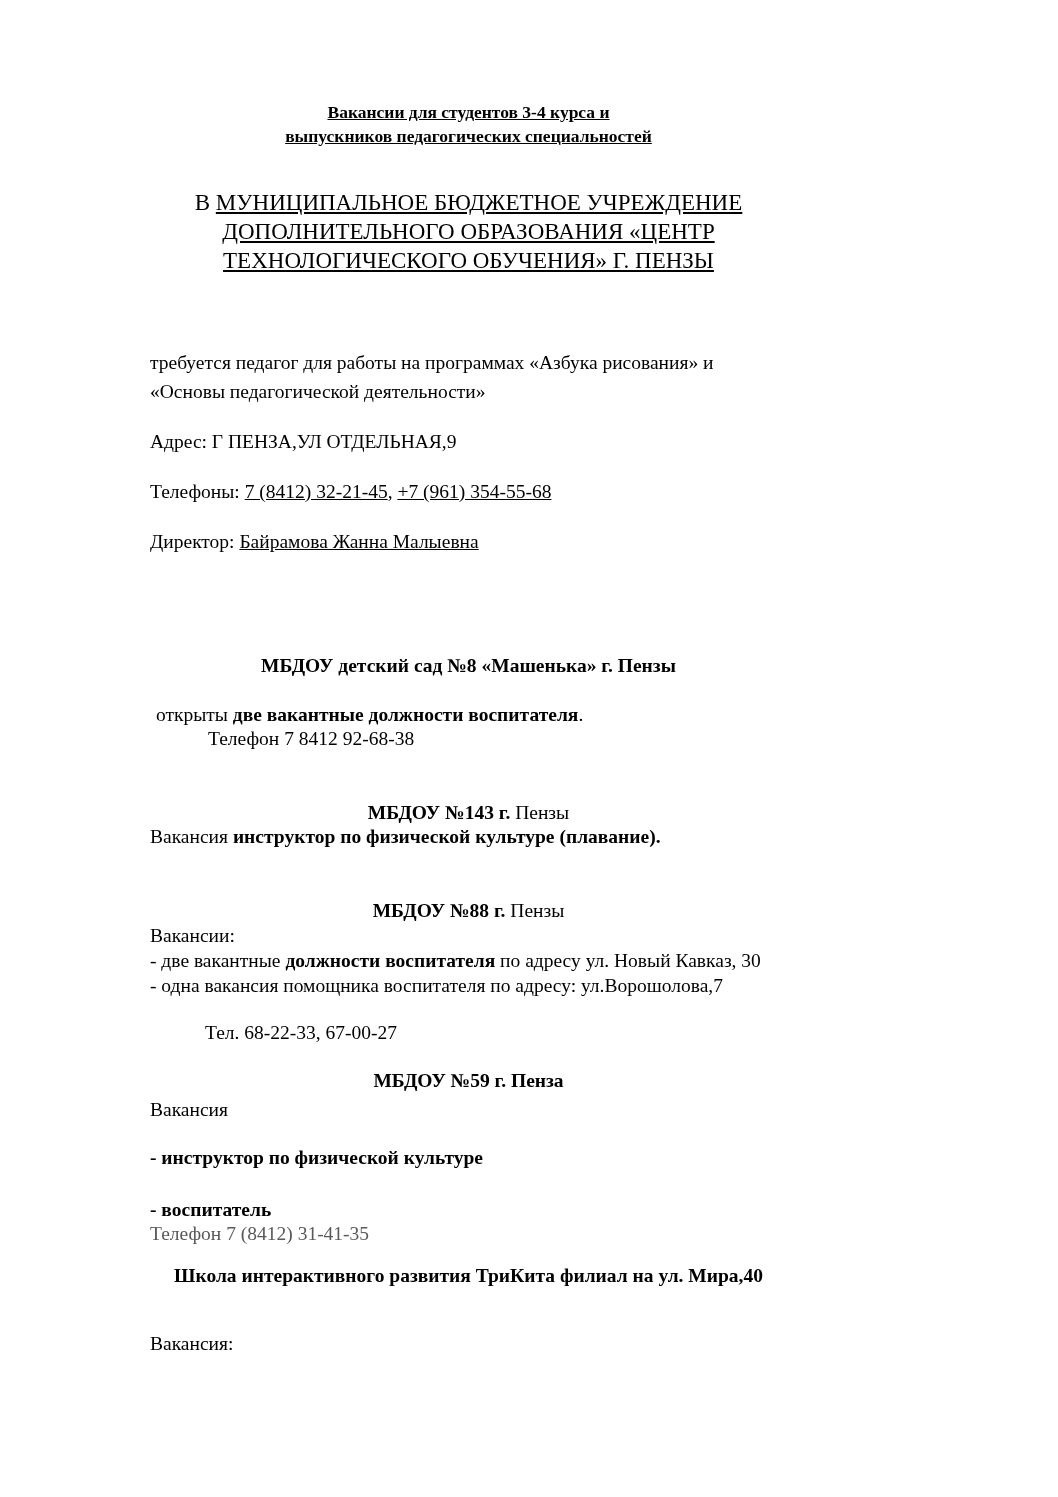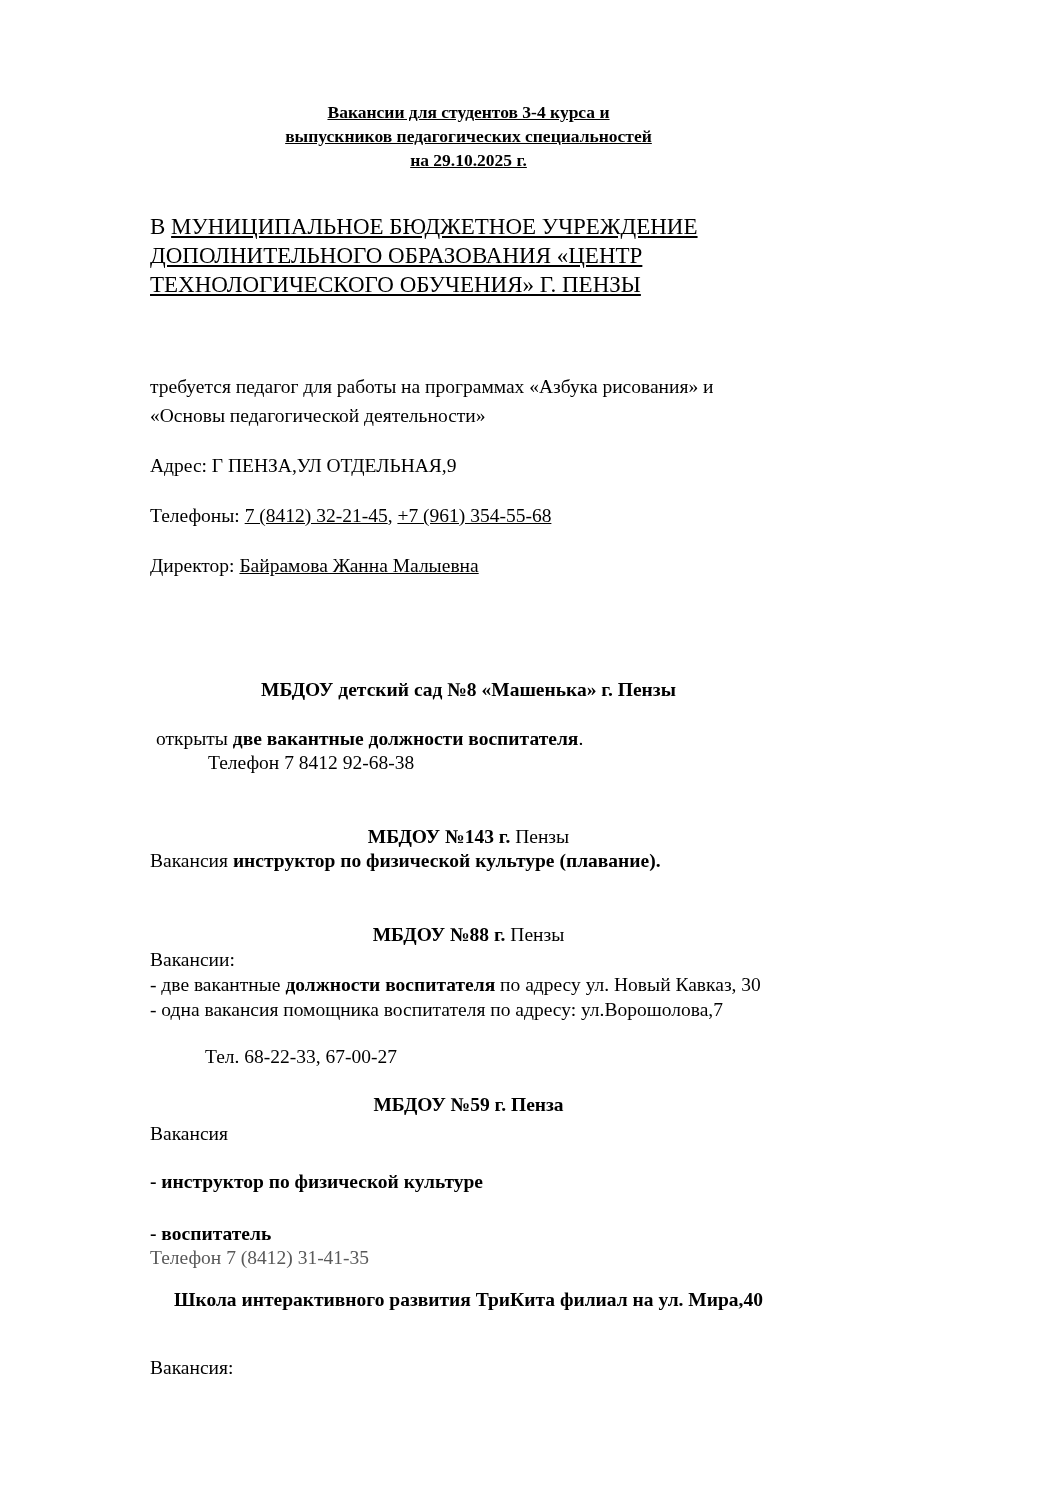--- a/index.html
+++ b/index.html
@@ -21,20 +21,21 @@
   .muted { color: #595959; }
 
   .doc-header {
     text-align: center;
     font-weight: bold;
     font-size: 17.5px;
     line-height: 24px;
   }
   .org-title {
     margin-top: 40px;
+    text-align: center;
     font-size: 23px;
     line-height: 29px;
   }
   .intro {
     margin: 73px 0 0 0;
     line-height: 29px;
   }
   .addr, .phones, .director {
     margin: 21px 0 0 0;
     line-height: 29px;
@@ -67,21 +68,20 @@
   .trikita-label   { margin-top: 44px; line-height: 24px; }
 </style>
 </head>
 <body>
 
 <div class="page">
 
   <div class="doc-header">
     <div class="u">Вакансии для студентов 3-4 курса и</div>
     <div class="u">выпускников педагогических специальностей</div>
-    <div class="u">на 29.10.2025 г.</div>
   </div>
 
   <div class="org-title"><span>В </span><span class="u">МУНИЦИПАЛЬНОЕ БЮДЖЕТНОЕ УЧРЕЖДЕНИЕ ДОПОЛНИТЕЛЬНОГО ОБРАЗОВАНИЯ «ЦЕНТР ТЕХНОЛОГИЧЕСКОГО ОБУЧЕНИЯ» Г. ПЕНЗЫ</span></div>
 
   <p class="intro">требуется педагог для работы на программах «Азбука рисования» и «Основы педагогической деятельности»</p>
 
   <p class="addr"><span>Адрес: </span><span>Г ПЕНЗА,УЛ ОТДЕЛЬНАЯ,9</span></p>
 
   <p class="phones"><span>Телефоны: </span><span class="u">7 (8412) 32-21-45</span><span>, </span><span class="u">+7 (961) 354-55-68</span></p>
 

